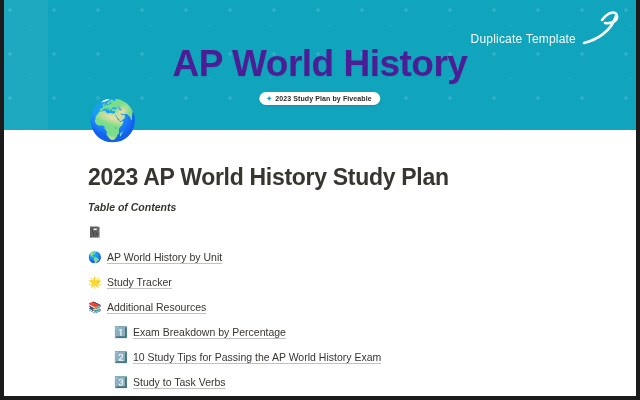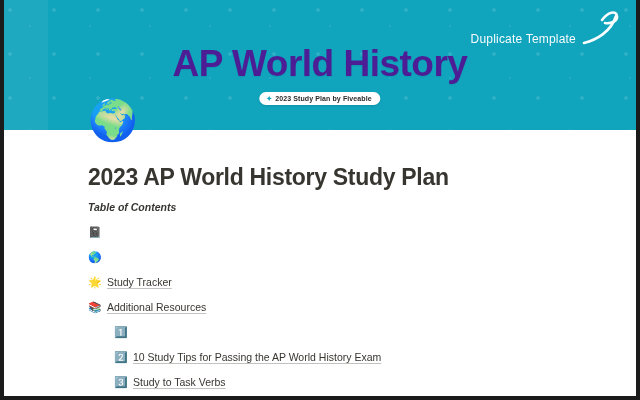--- a/index.html
+++ b/index.html
@@ -198,31 +198,33 @@
 <div class="doc">
   <h1 class="doc-title">2023 AP World History Study Plan</h1>
   <div class="toc-heading">Table of Contents</div>
 
   <ul class="toc-list">
     <li class="toc-item">
       <span class="emoji">📓</span>
     </li>
     <li class="toc-item">
       <span class="emoji">🌎</span>
+      <span class="link">AP World History by Unit</span>
     </li>
     <li class="toc-item">
       <span class="emoji">🌟</span>
       <span class="link">Study Tracker</span>
     </li>
     <li class="toc-item">
       <span class="emoji">📚</span>
       <span class="link">Additional Resources</span>
     </li>
     <li class="toc-item indent">
       <span class="emoji">1️⃣</span>
+      <span class="link">Exam Breakdown by Percentage</span>
     </li>
     <li class="toc-item indent">
       <span class="emoji">2️⃣</span>
       <span class="link">10 Study Tips for Passing the AP World History Exam</span>
     </li>
     <li class="toc-item indent">
       <span class="emoji">3️⃣</span>
       <span class="link">Study to Task Verbs</span>
     </li>
 

